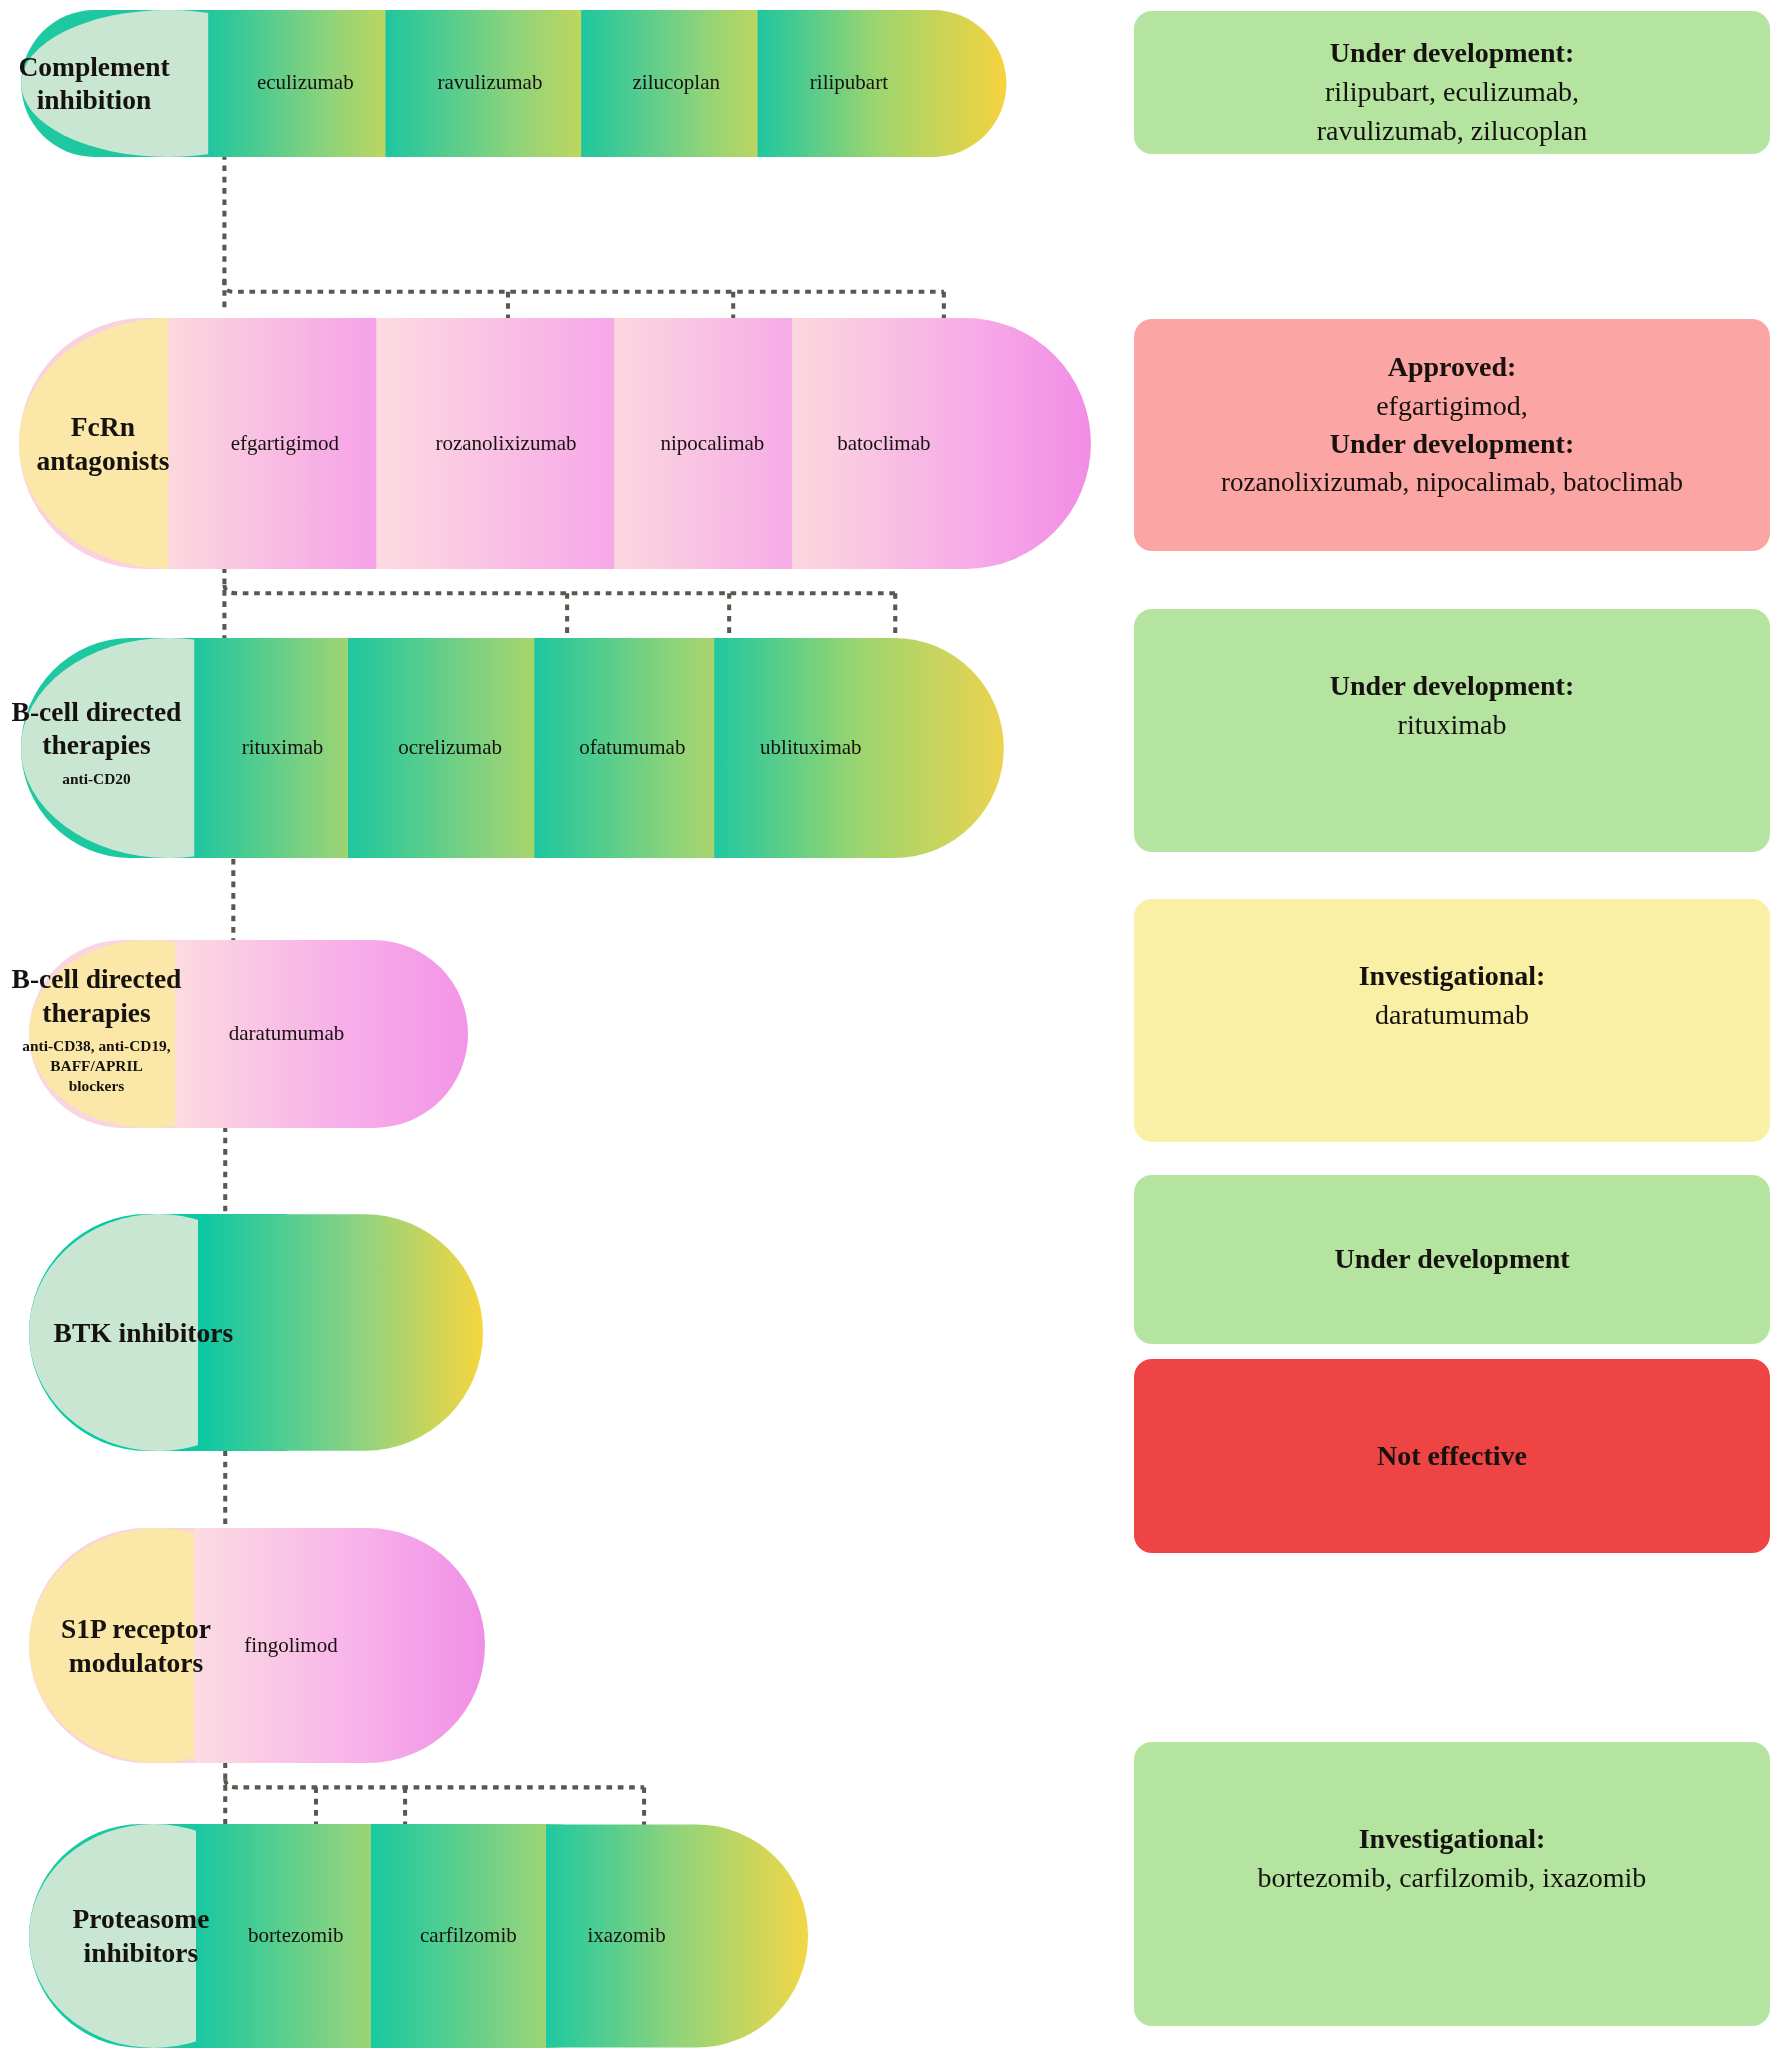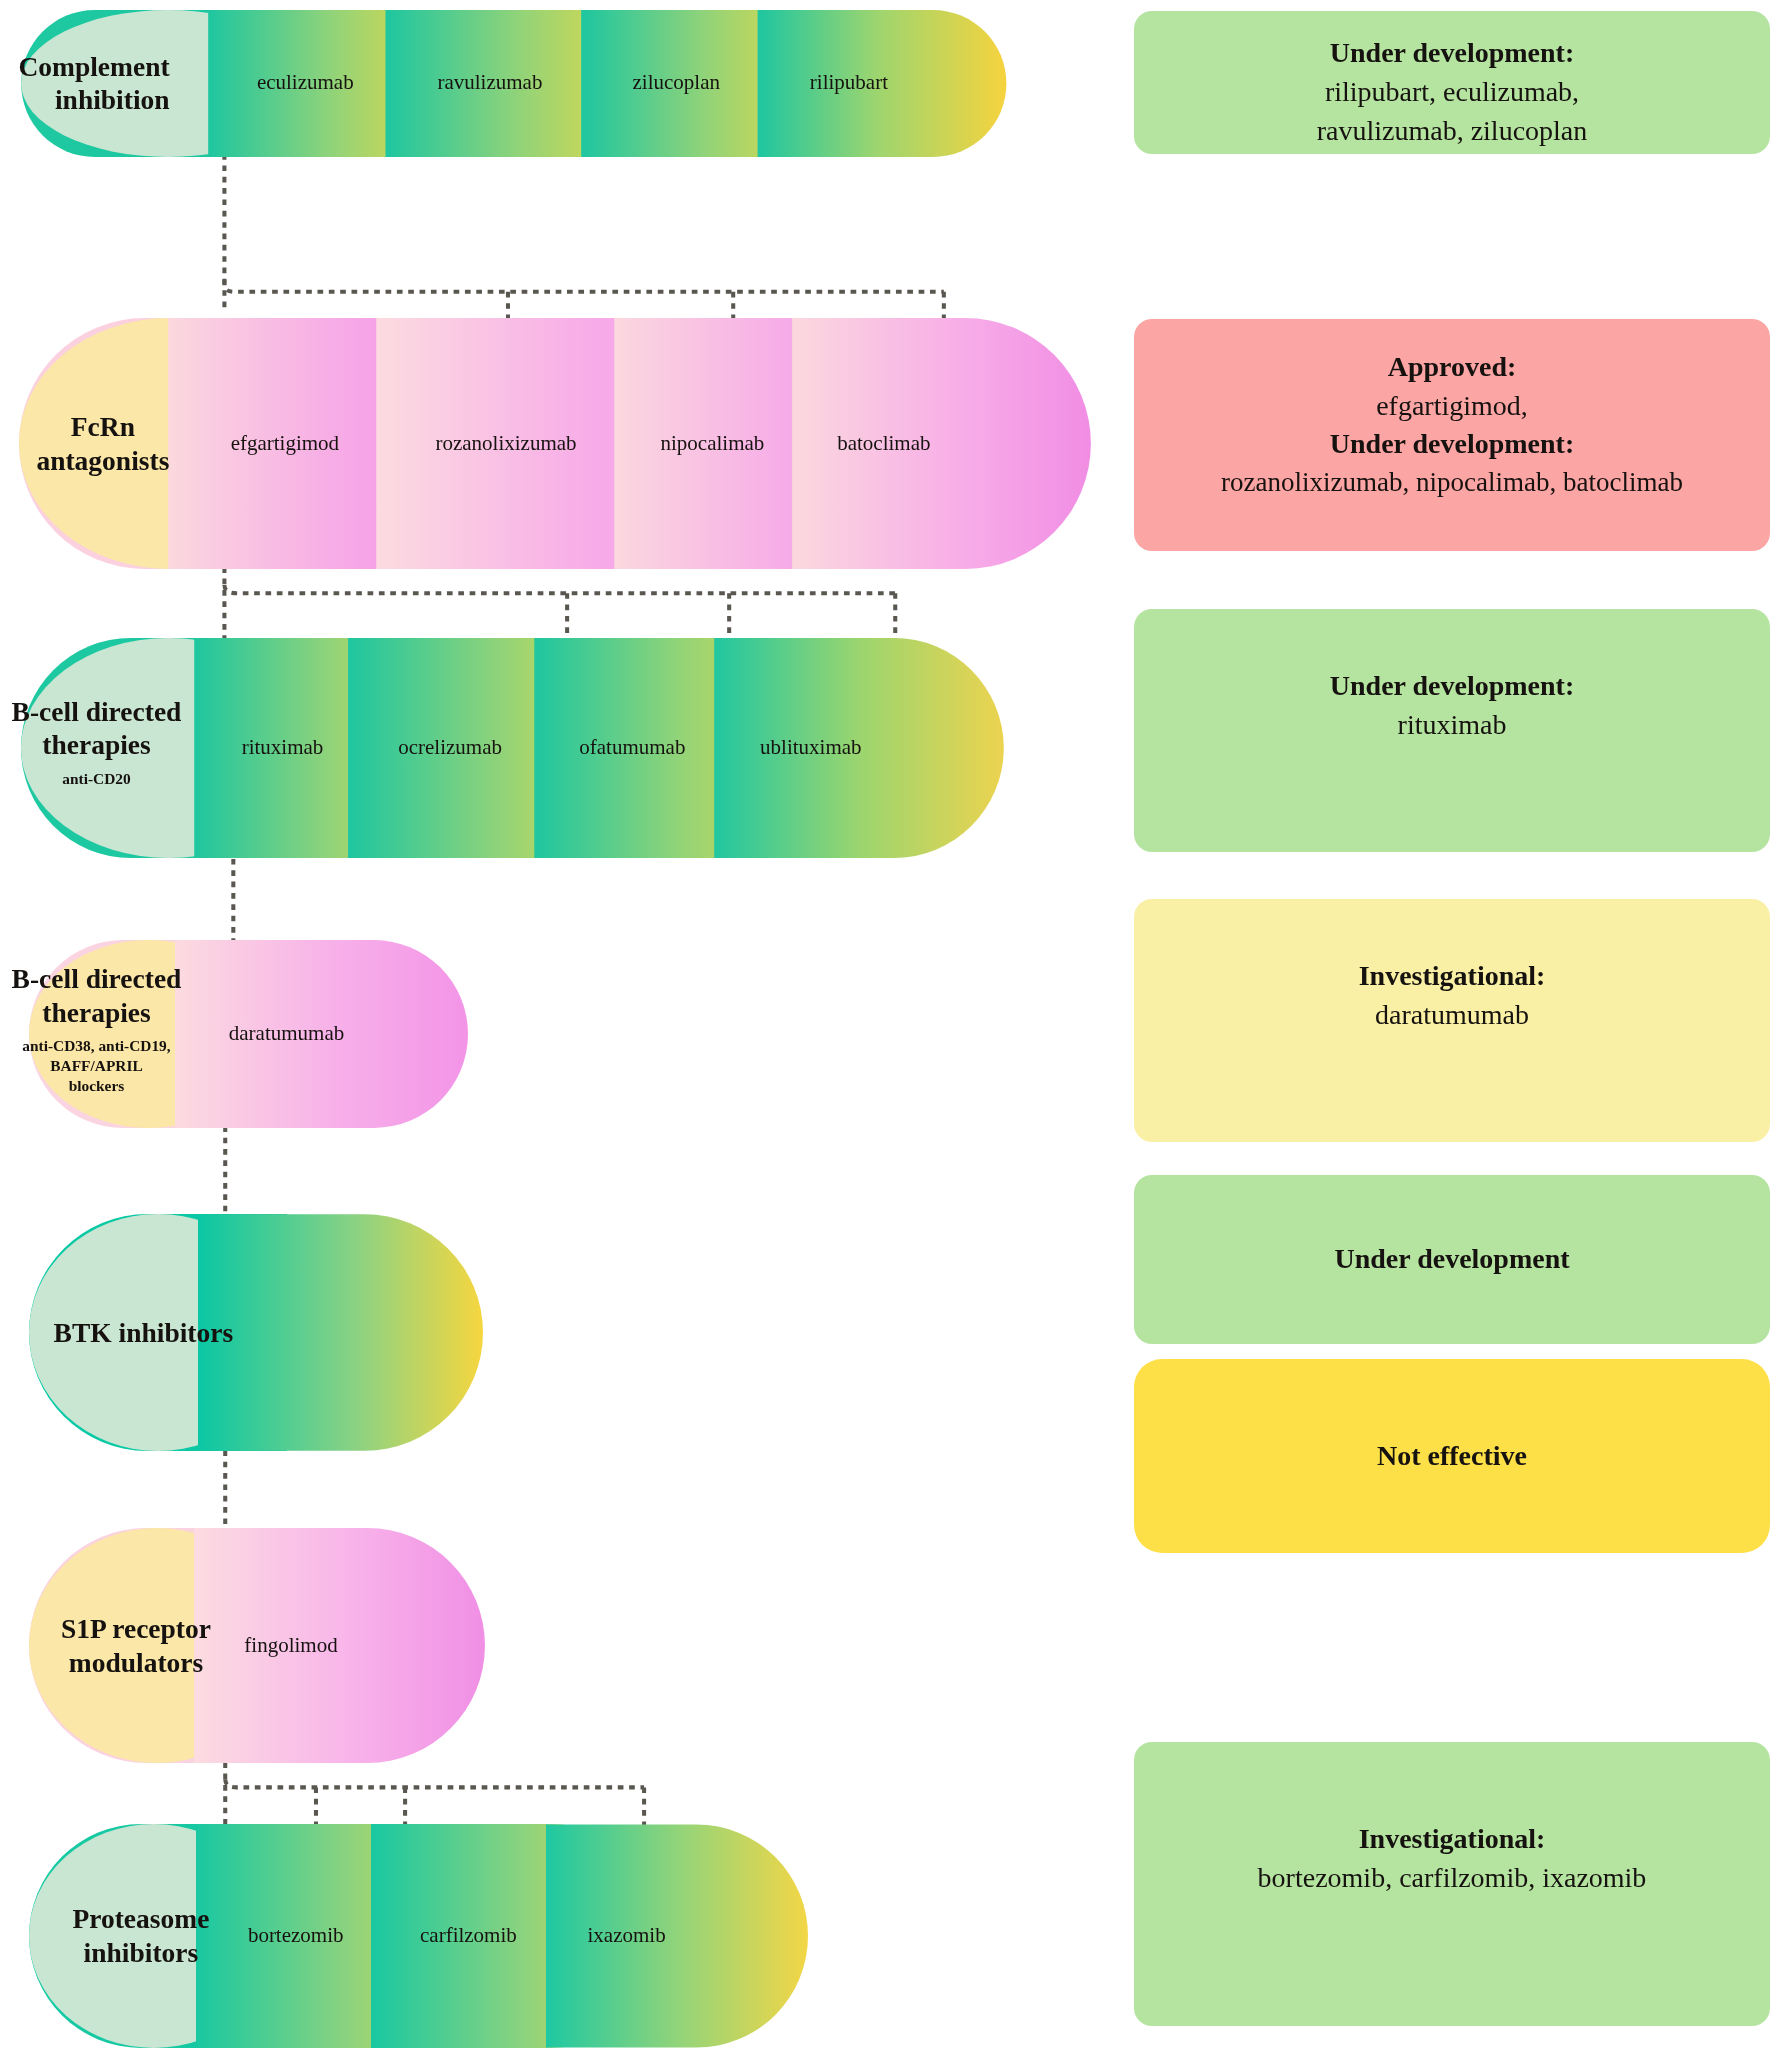--- a/index.html
+++ b/index.html
@@ -134,21 +134,21 @@
       <svg width="262" height="147" style="position:absolute;left:0;top:0;" viewBox="0 0 324 182">
         <defs>
           <linearGradient id="g1a" x1="0" y1="0" x2="1" y2="0">
             <stop offset="0%" stop-color="#1fc9a2"></stop>
               <stop offset="100%" stop-color="#18c69f"></stop>
           </linearGradient>
         </defs>
         <path d="M91,0 H324 V182 H91 A91,91 0 0 1 91,0 Z" fill="url(#g1a)"></path>
         <ellipse cx="182" cy="91" rx="182" ry="91" fill="#c9e6d2"></ellipse>
       </svg>
-      <div class="seg-label" style="left:-58px;text-align:right;">
+      <div class="seg-label" style="left:-58px;">
         <div class="head-label">Complement</div>
         <div class="head-label">inhibition</div>
       </div>
     </div>
 
     <div class="seg" style="width:180px; margin-left:-75px;">
       <svg width="254" height="147" style="position:absolute;left:0;top:0;" viewBox="0 0 314 182">
         <defs>
           <linearGradient id="g1b" x1="0" y1="0" x2="1" y2="0">
             <stop offset="0%" stop-color="#1ec6a0"></stop>
@@ -519,21 +519,21 @@
 
   <div class="card" style="left:1134px; top:899px; width:636px; height:243px; background:#faf0a5; padding-top:58px;">
     <div class="card-line b">Investigational:</div>
     <div class="card-line">daratumumab</div>
   </div>
 
   <div class="card center-mid" style="left:1134px; top:1175px; width:636px; height:169px; background:#b5e3a0;">
     <div class="card-line b">Under development</div>
   </div>
 
-  <div class="card center-mid" style="left:1134px; top:1359px; width:636px; height:194px; background:#fde047;border-radius:28px;">
+  <div class="card center-mid" style="left:1134px; top:1359px; width:636px; height:194px; background:#ef4444;">
     <div class="card-line b">Not effective</div>
   </div>
 
   <div class="card" style="left:1134px; top:1742px; width:636px; height:284px; background:#b5e3a0; padding-top:78px;">
     <div class="card-line b">Investigational:</div>
     <div class="card-line">bortezomib, carfilzomib, ixazomib</div>
   </div>
 
 </div>
 

